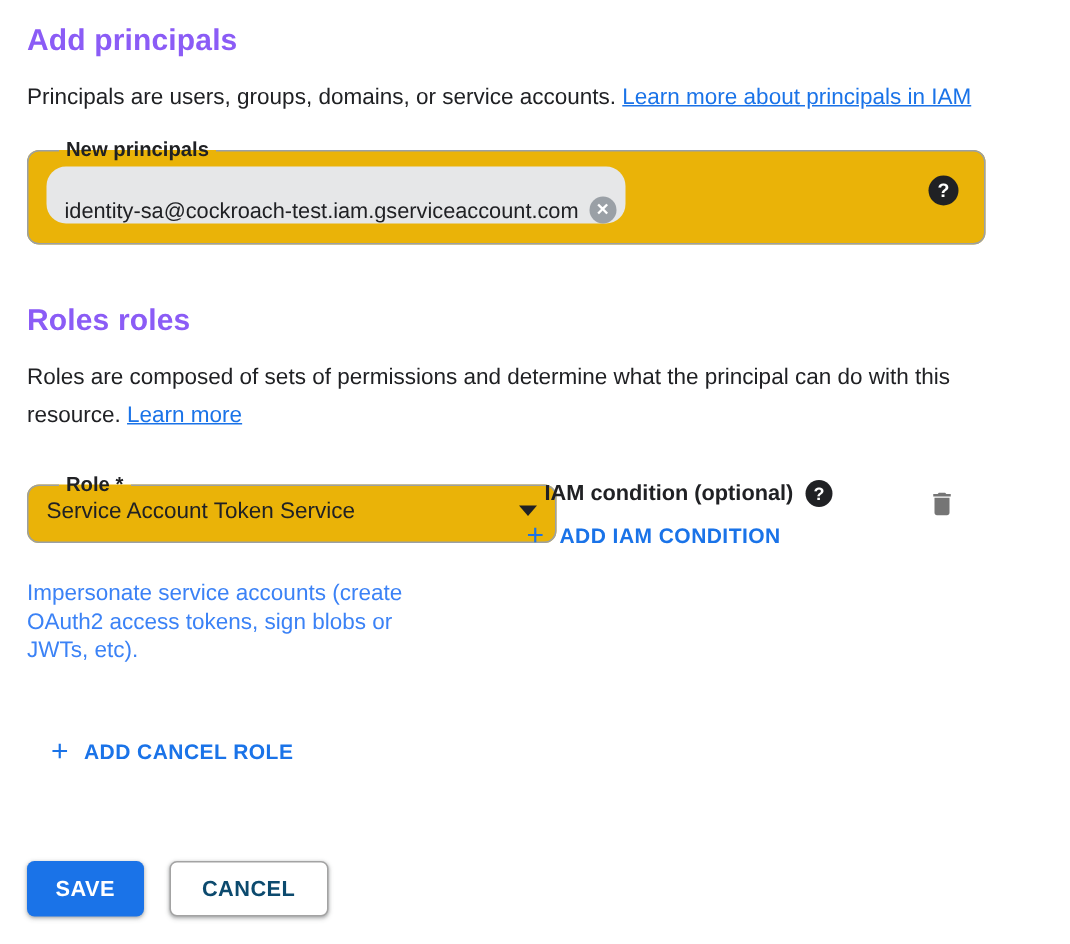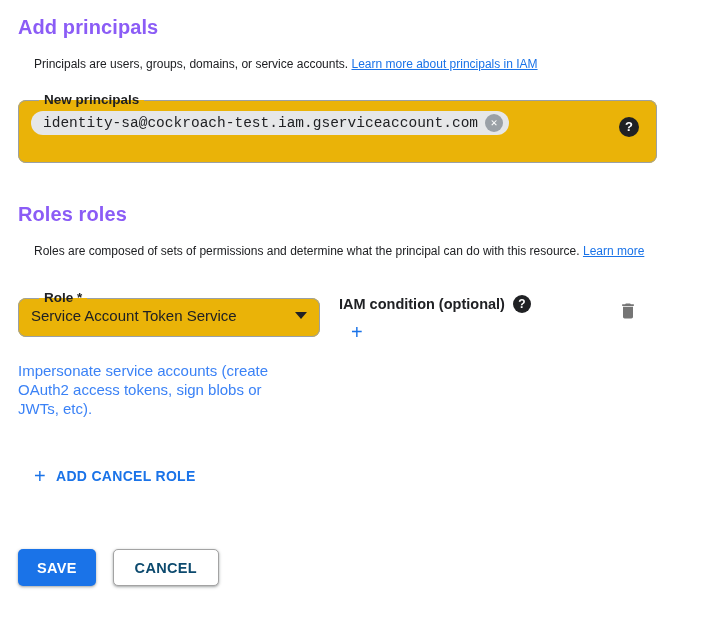--- a/index.html
+++ b/index.html
@@ -9,83 +9,82 @@
     font-family: "Liberation Sans", sans-serif;
     color: #202124;
     overflow: hidden;
   }
   .page { padding: 16px 18px 0 18px; position: relative; }
 
   h1.section-title, h2.section-title {
     font-size: 20px; font-weight: 700; color: #8b5cf6; letter-spacing: 0.1px;
   }
   .desc {
-    margin-top: 13px; font-size: 12px; line-height: 25px; color: #202124;
+    margin-top: 13px; font-size: 15px; line-height: 25px; color: #202124;
     max-width: 650px;
-    margin-left: 16px;
   }
   a.link { color: #1a73e8; text-decoration: underline; cursor: pointer; }
 
   
   fieldset.outlined {
     border: 1px solid #9aa0a6; border-radius: 8px; background: #eab308;
   }
   fieldset.outlined legend {
     font-size: 13.5px; font-weight: 700; color: #202124;
     padding: 0 5px; margin-left: 8px; line-height: 14px;
   }
 
   .principals-field {
     margin-top: 16px; width: 639px; height: 70px; position: relative;
     padding: 4px 12px;
   }
   .chip-row { display: flex; align-items: flex-start; }
   .chip {
-    display: inline-flex; align-items: center; height: 24px;
+    display: inline-flex; align-items: flex-end; height: 38px;
     background: #e6e7e8; border-radius: 13px; padding: 0 6px 0 12px;
-    font-size: 14.5px; color: #202124; max-width: 560px; white-space: nowrap; font-family: Liberation Mono, monospace;
+    font-size: 14.5px; color: #202124; max-width: 560px; white-space: nowrap;
   }
   .chip-x {
     width: 18px; height: 18px; border-radius: 50%; background: #9aa0a6;
     color: #fff; font-size: 11px; font-weight: 700; line-height: 18px;
     text-align: center; margin-left: 7px; cursor: pointer; flex: none;
   }
   .help-badge {
     width: 20px; height: 20px; border-radius: 50%; background: #202124;
     color: #fff; font-size: 13px; font-weight: 700; line-height: 20px;
     text-align: center; display: inline-block; flex: none; cursor: pointer;
   }
   .principals-field .help-badge { position: absolute; right: 17px; top: 10px; }
 
   .assign-title { margin-top: 40px; }
 
   .role-row { margin-top: 27px; display: flex; align-items: flex-start; }
   .role-col { width: 295px; flex: none; }
   .role-select {
-    width: 302px; height: 46px; padding: 0 12px; cursor: pointer;
+    width: 353px; height: 46px; padding: 0 12px; cursor: pointer;
   }
   .role-value-row {
     display: flex; align-items: center; justify-content: space-between;
     margin-top: 2px;
   }
   .role-value { font-size: 15px; color: #202124; }
   .dd-arrow {
     width: 0; height: 0; border-left: 6px solid transparent;
     border-right: 6px solid transparent; border-top: 7px solid #202124;
     margin-left: 8px; flex: none;
   }
   .role-helper {
     margin-top: 24px; font-size: 15px; line-height: 19px; color: #3b82f6;
     max-width: 282px;
   }
 
   .cond-col { margin-left: 26px; flex: none; }
   .cond-header {
     display: flex; align-items: center; gap: 8px;
-    font-size: 14.5px; font-weight: 700; color: #202124; margin-top: 4px;
+    font-size: 14.5px; font-weight: 700; color: #202124; margin-top: 4px; margin-left: 24px;
   }
   .cond-header .help-badge { width: 18px; height: 18px; line-height: 18px; font-size: 12px; }
 
   .text-btn {
     display: inline-flex; align-items: center; gap: 10px;
     background: none; border: none; cursor: pointer;
     color: #1a73e8; font-family: "Liberation Sans", sans-serif;
     font-size: 14px; font-weight: 700; letter-spacing: 0.3px;
   }
   .text-btn .plus { font-size: 20px; font-weight: 400; line-height: 18px; }
@@ -152,20 +151,21 @@
       <p class="role-helper">Impersonate service accounts (create OAuth2 access tokens, sign blobs or JWTs, etc).</p>
     </div>
 
     <div class="cond-col">
       <div class="cond-header">
         <span>IAM condition (optional)</span>
         <span class="help-badge">?</span>
       </div>
       <button class="text-btn cond-add">
         <span class="plus">+</span>
+        <span>ADD IAM CONDITION</span>
       </button>
     </div>
 
     <button class="trash-btn">
       <svg width="20" height="20" viewBox="0 0 24 24">
         <path fill="#757575" d="M6 19c0 1.1.9 2 2 2h8c1.1 0 2-.9 2-2V7H6v14zM19 4h-3.5l-1-1h-5l-1 1H5v2h14V4z"></path>
       </svg>
     </button>
 
   </div>

